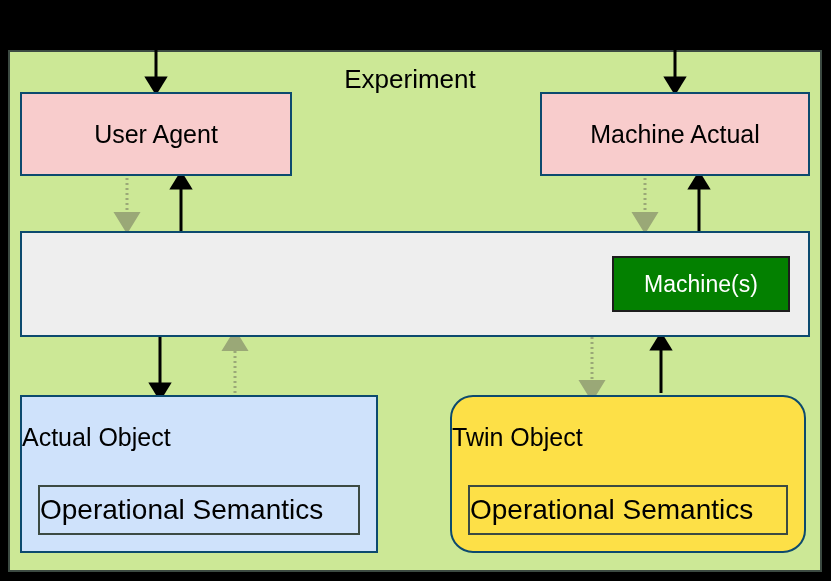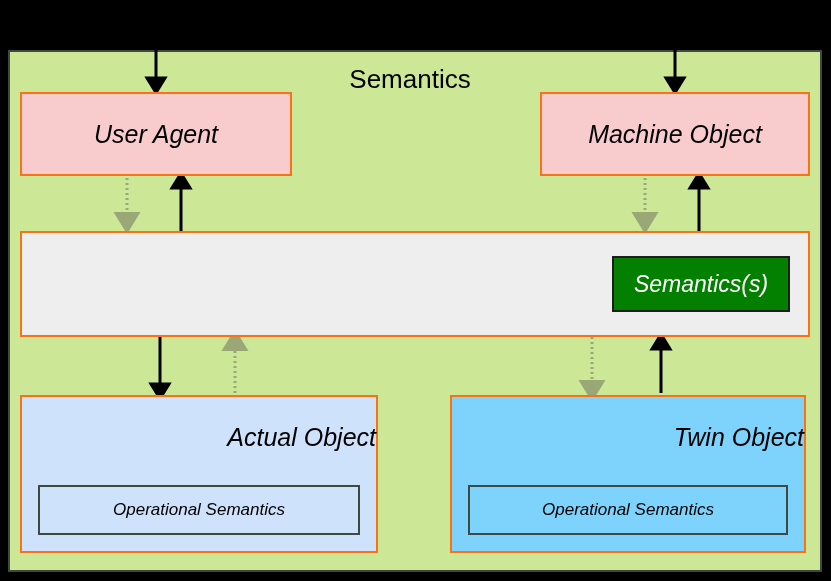--- a/index.html
+++ b/index.html
@@ -40,27 +40,26 @@
     font-size: 26px;
     color: #000000;
     line-height: 34px;
     white-space: nowrap;
   }
 
   
   .node {
     position: absolute;
     box-sizing: border-box;
-    border: 2px solid #f97316;
+    border: 2px solid #0c4a6e;
     display: flex;
     align-items: center;
     justify-content: center;
     color: #000000;
     text-align: center;
-    font-style: italic;
   }
 
   .agent-box {
     background: #f8cccc;
     font-size: 25px;
   }
   #user-agent  { left: 20px;  top: 92px;  width: 272px; height: 84px; }
   #machine-agent { left: 540px; top: 92px; width: 270px; height: 84px; }
 
   #manager-box {
@@ -94,44 +93,44 @@
     font-size: 23px;
   }
 
   #actual-object {
     left: 20px; top: 395px; width: 358px; height: 158px;
     background: #cfe2fb;
     display: block;
   }
   #twin-object {
     left: 450px; top: 395px; width: 356px; height: 158px;
-    background: #7dd3fc;
+    background: #fde047;
     display: block;
+    border-radius: 23px;
   }
   .obj-title {
     position: absolute;
     left: 0; right: 0;
     top: 26px;
-    text-align: right;
+    text-align: left;
     font-size: 25px;
     color: #000000;
   }
   .semantics-box {
     position: absolute;
     left: 16px;
     right: 16px;
     bottom: 16px;
     height: 50px;
     border: 2px solid #3c4a42;
     box-sizing: border-box;
     background: transparent;
     display: flex;
     align-items: center;
-    justify-content: center;
-    font-size: 17px;
+    font-size: 28px;
     color: #000000;
   }
 
   
   .arrow-svg {
     position: absolute;
     left: 0;
     top: 0;
     width: 831px;
     height: 581px;
@@ -139,21 +138,21 @@
     overflow: visible;
   }
 </style>
 </head>
 <body>
 
 <div id="canvas">
 
   <div class="experiment-frame"></div>
 
-  <div class="experiment-title">Semantics</div>
+  <div class="experiment-title">Experiment</div>
 
   <svg class="arrow-svg" viewBox="0 0 831 581" xmlns="http://www.w3.org/2000/svg">
     <defs>
       <marker id="head-black" markerWidth="9" markerHeight="9" refX="3.2" refY="4.5" orient="auto" markerUnits="strokeWidth">
         <path d="M0,0.6 L0,8.4 L6.4,4.5 z" fill="#000000"></path>
       </marker>
       <marker id="head-olive" markerWidth="10" markerHeight="10" refX="3.4" refY="5" orient="auto" markerUnits="strokeWidth">
         <path d="M0,0.8 L0,9.2 L6.8,5 z" fill="#9aa877" stroke="#9aa877" stroke-width="0.6"></path>
       </marker>
     </defs>
@@ -197,28 +196,28 @@
     <g>
       <line x1="661" y1="393" x2="661" y2="341" stroke="#000000" stroke-width="3" marker-end="url(#head-black)"></line>
     </g>
   </svg>
 
   <div class="node agent-box" id="user-agent">
     <span>User Agent</span>
   </div>
 
   <div class="node agent-box" id="machine-agent">
-    <span>Machine Object</span>
+    <span>Machine Actual</span>
   </div>
 
   <div class="node" id="manager-box">
     <div class="manager-label">
     </div>
     <div id="workflow-box">
-      <span>Semantics(s)</span>
+      <span>Machine(s)</span>
     </div>
   </div>
 
   <div class="node" id="actual-object">
     <div class="obj-title">Actual Object</div>
     <div class="semantics-box">
       <span>Operational Semantics</span>
     </div>
   </div>
 

